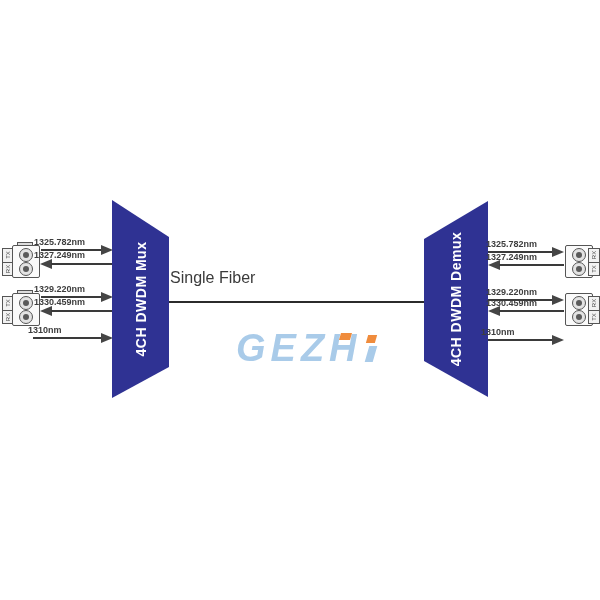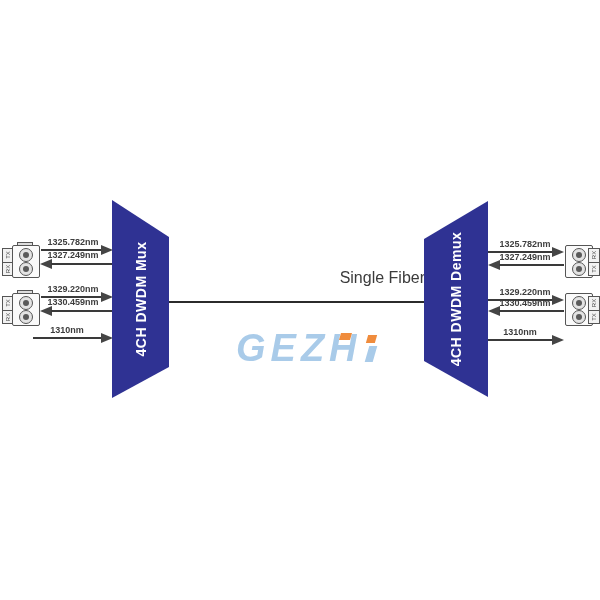--- a/index.html
+++ b/index.html
@@ -25,25 +25,25 @@
   .hline { position:absolute; height:2px; background:#3a3a3a; }
   .center-line { position:absolute; left:169px; top:301px; width:255px; height:2px;
                  background:#2b2b2b; z-index:3; }
   .ah-r { position:absolute; width:0; height:0;
           border-top:5px solid transparent; border-bottom:5px solid transparent;
           border-left:12px solid #454545; }
   .ah-l { position:absolute; width:0; height:0;
           border-top:5px solid transparent; border-bottom:5px solid transparent;
           border-right:12px solid #454545; }
   .wl { position:absolute; font-size:9px; font-weight:bold; color:#3d3d3d;
-        text-align:center; white-space:nowrap; }
+        text-align:left; white-space:nowrap; }
 
   
   .fiber-label { position:absolute; left:170px; top:269px; width:255px;
-                 text-align:right; font-size:16px; color:#3b3b3b; }
+                 text-align:left; font-size:16px; color:#3b3b3b; }
   .logo { position:absolute; left:236px; top:290px; z-index:1;
           display:flex; align-items:flex-end; }
   .logo-main { font-size:38px; line-height:28px; font-weight:bold; font-style:italic;
                letter-spacing:5px; color:#a9cbe9; }
   .logo-h-accent { position:absolute; left:104px; top:-1px; width:11px; height:7px;
                    background:#f08c3c; transform:skewX(-16deg); }
   .logo-i { display:flex; flex-direction:column; align-items:center;
             margin-left:5px; margin-bottom:0; }
   .logo-i-dot  { width:9px; height:8px; background:#f08c3c; transform:skewX(-16deg); }
   .logo-i-stem { width:8px; height:16px; margin-top:3px; background:#a9cbe9;

